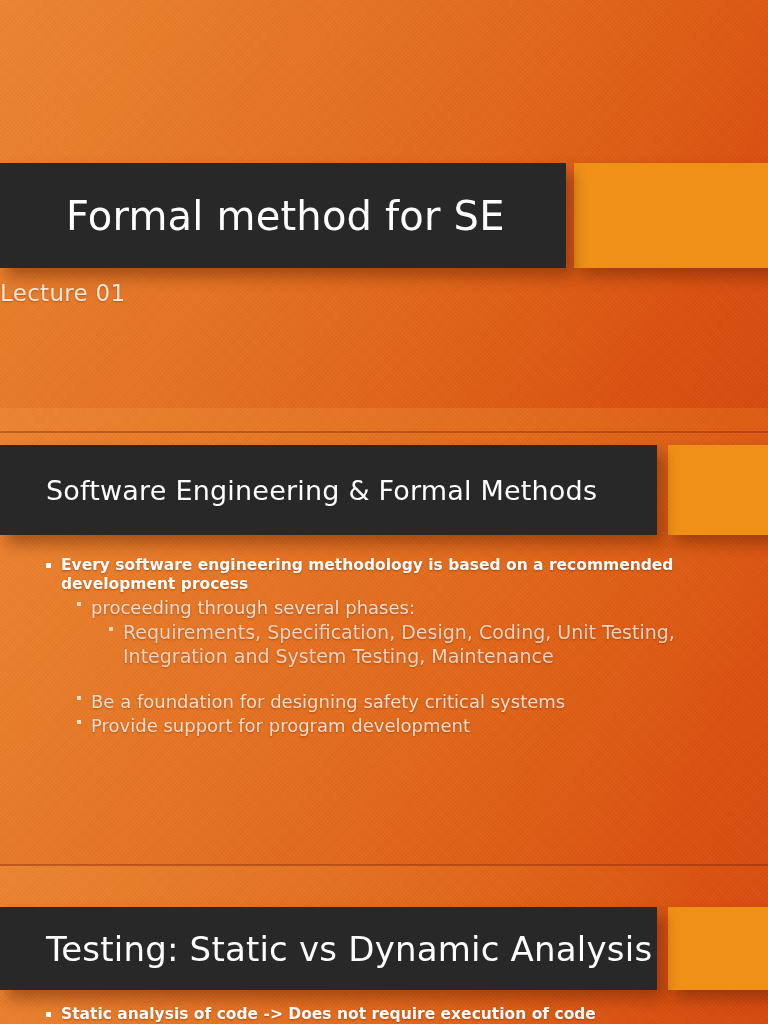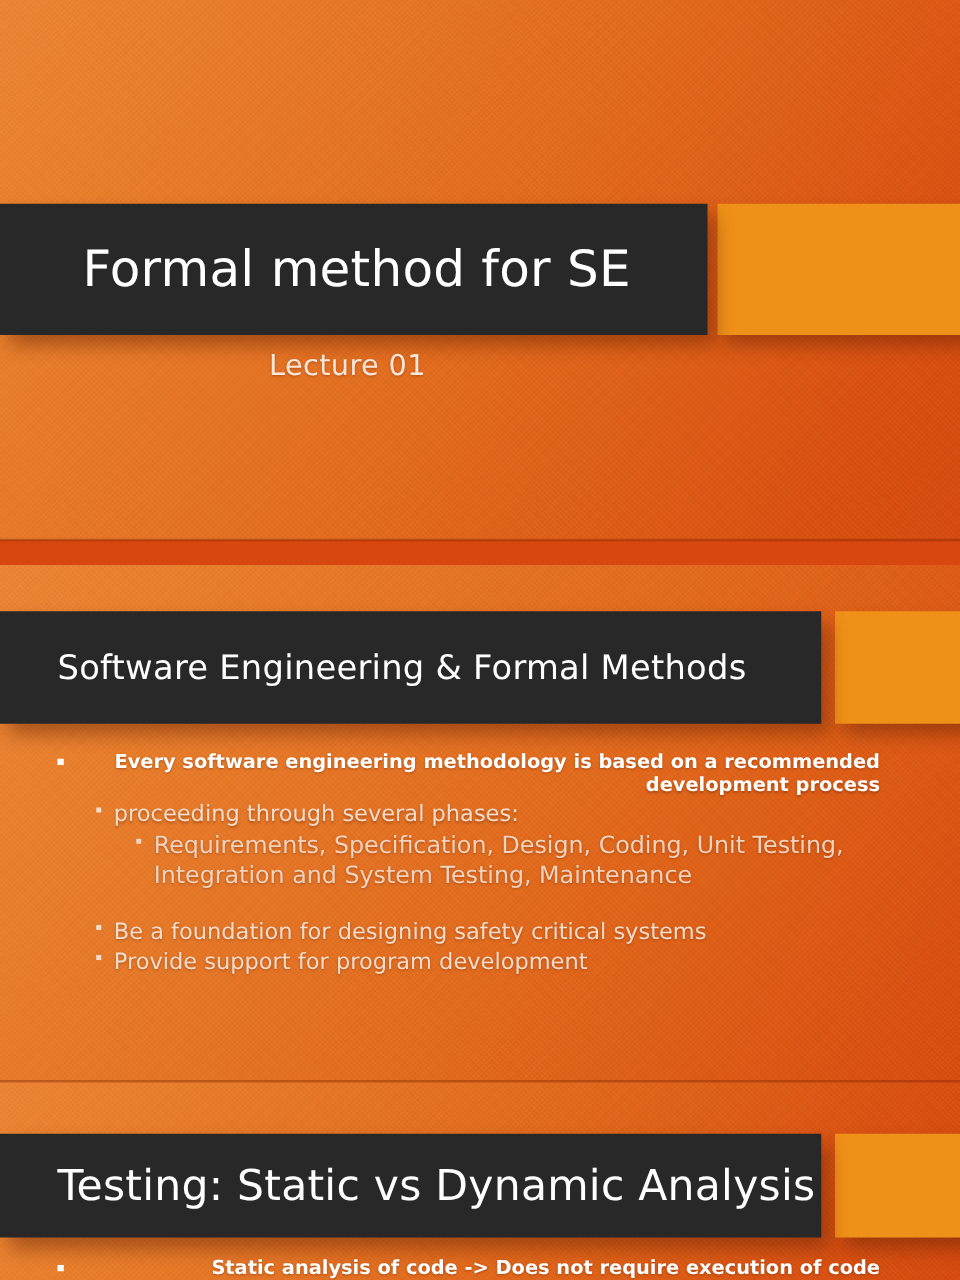--- a/index.html
+++ b/index.html
@@ -77,30 +77,30 @@
   }
 
   
   #slide1 { top:0; height:432px; }
   #s1-band{ left:0; top:163px; width:566px; height:105px; padding-left:66px; }
   #s1-band h1{ font-size:40px; line-height:1; }
   #s1-accent{ left:574px; top:163px; width:230px; height:105px; }
   #s1-subtitle{
     position:absolute;
     left:0; top:280px; width:556px;
-    text-align:center;
+    text-align:left;
     color:#fbe6d8;
     font-size:23px;
     letter-spacing:.3px;
     z-index:7;
     text-shadow:0 1px 2px rgba(90,28,4,.35);
   }
 
   
-  #slide2 { top:452px; height:557px;padding-left:44px; }
+  #slide2 { top:408px; height:557px;padding-left:44px; }
   #s2-band{ left:0; top:37px; width:657px; height:90px; padding-left:46px; }
   #s2-band h2{ font-size:27px; line-height:1; }
   #s2-accent{ left:668px; top:37px; width:136px; height:90px; }
 
   
   #slide3 { top:865px; height:159px; }
   #s3-band{ left:0; top:42px; width:657px; height:83px; padding-left:46px; }
   #s3-band h2{ font-size:34px; line-height:1; }
   #s3-accent{ left:668px; top:42px; width:136px; height:83px; }
 
@@ -129,21 +129,20 @@
   }
 
   
   .lv1{
     color:#ffffff;
     font-size:15.5px;
     font-weight:bold;
     line-height:1.22;
     padding-left:17px;
     margin-bottom:2px;
-    text-align:right;
   }
   .lv1::before{ width:5px; height:5px; left:2px; top:7px; }
 
   
   .lv2{
     color:#f6dccb;
     font-size:18px;
     font-weight:normal;
     line-height:1.38;
     padding-left:16px;

